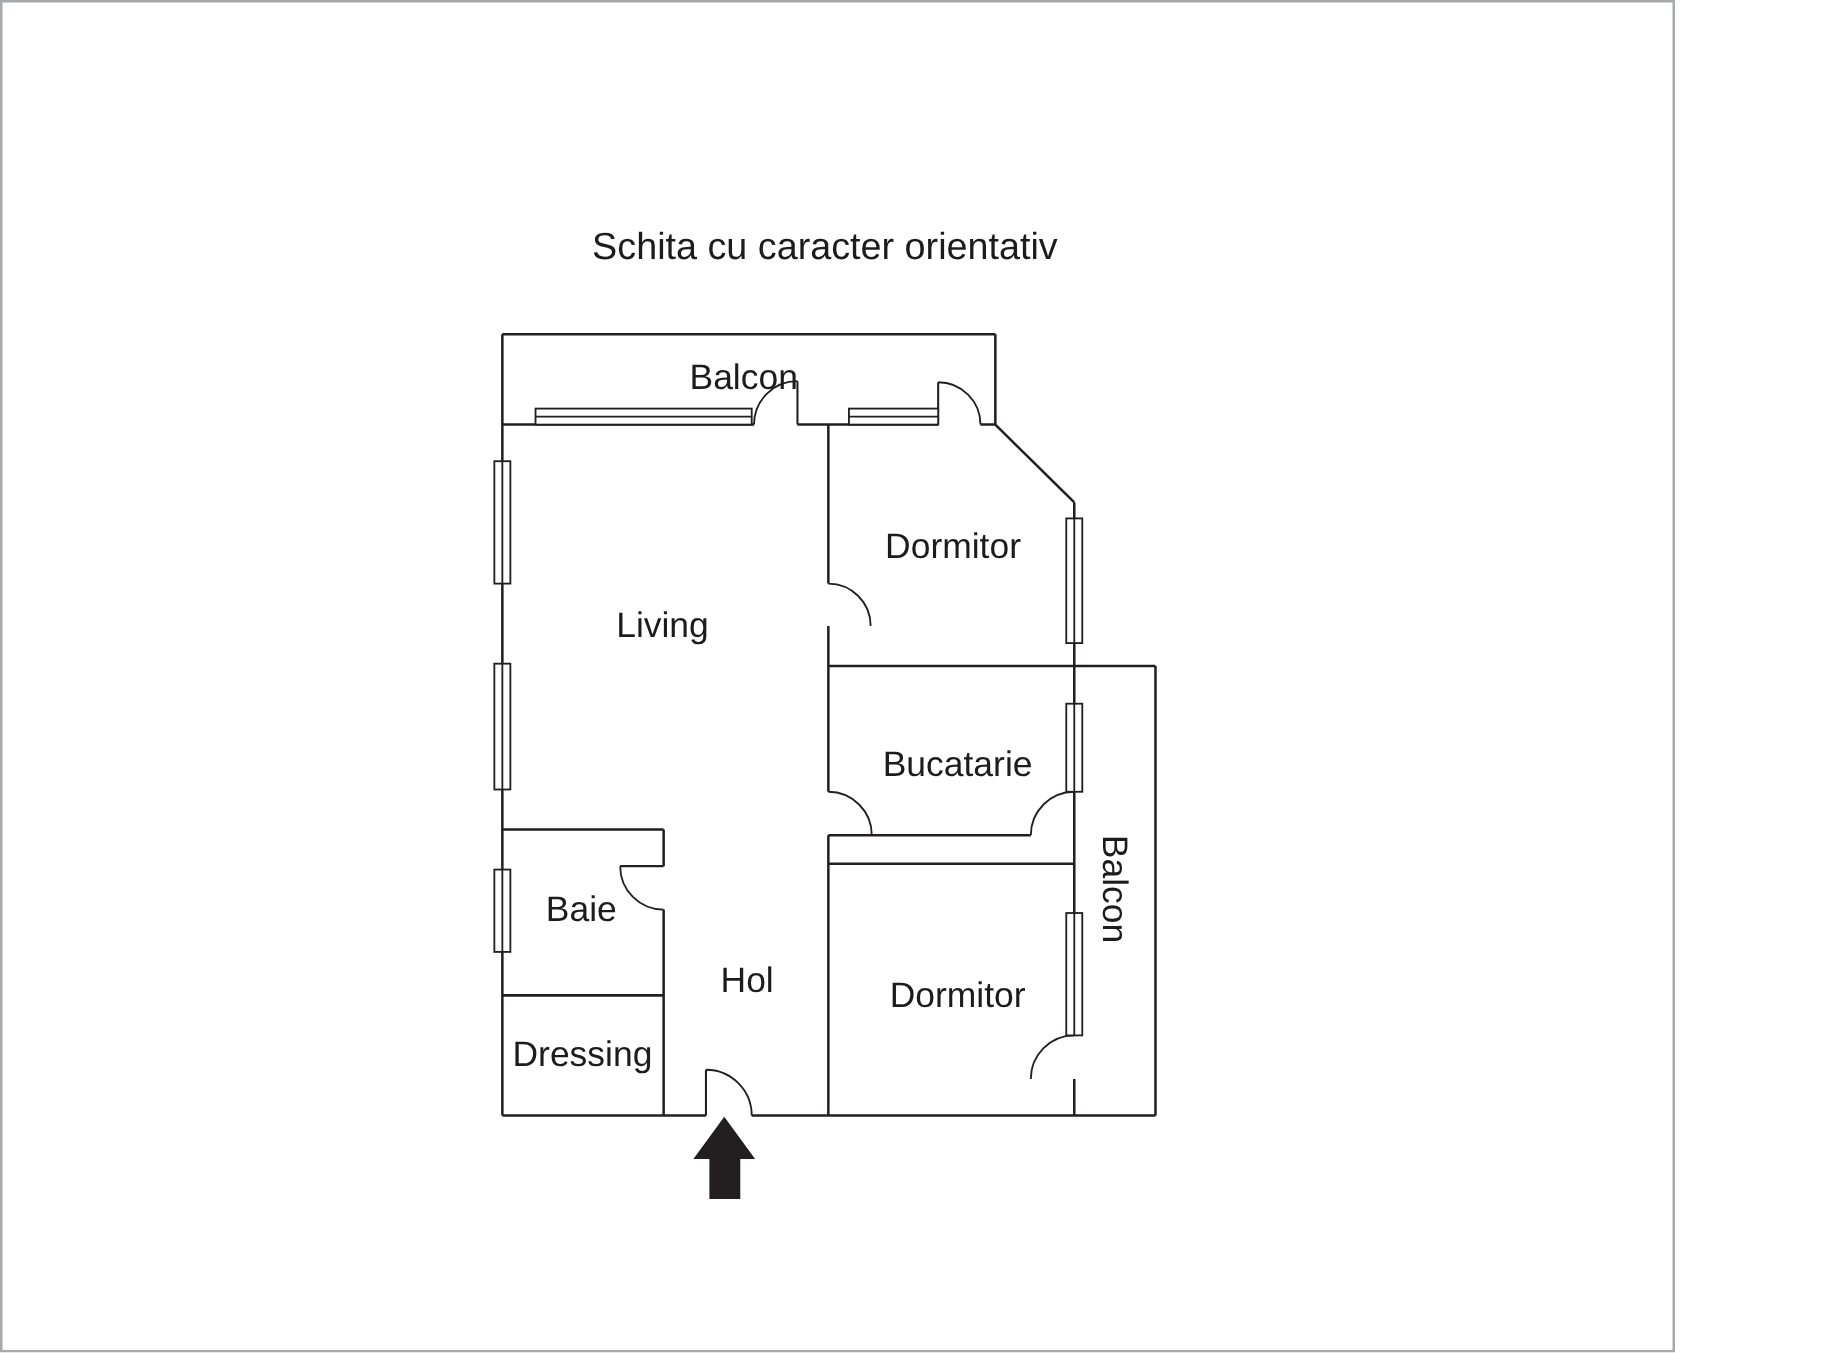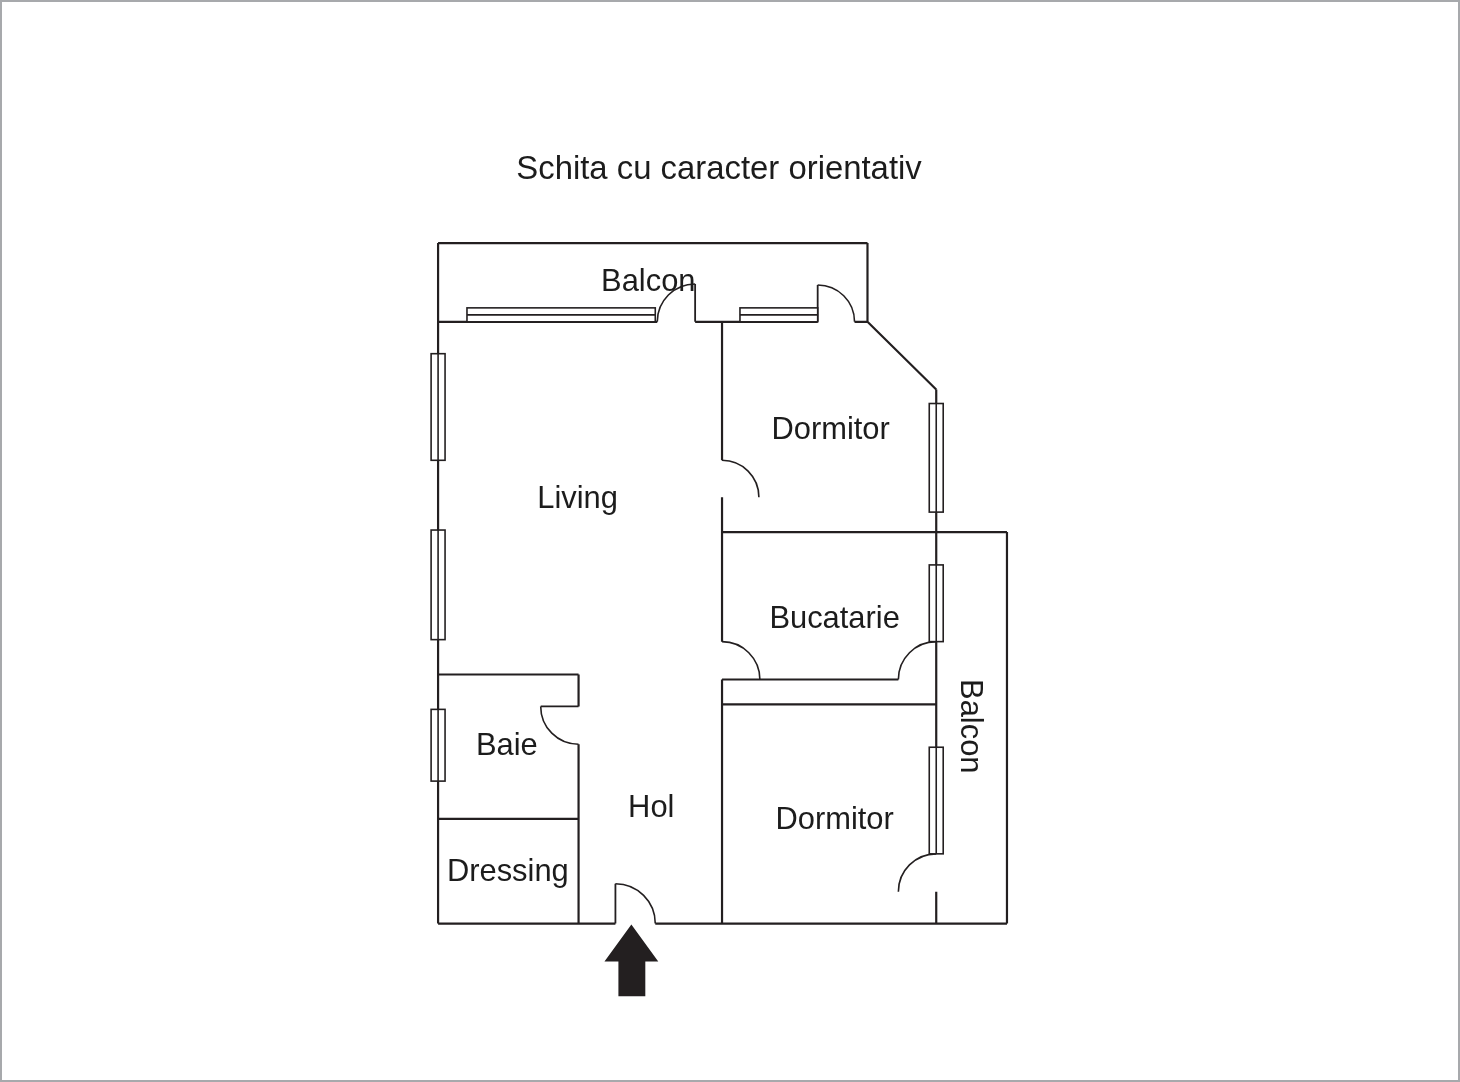--- a/index.html
+++ b/index.html
@@ -2,21 +2,21 @@
 <html style="--line: #231f20; --background: #ffffff; --canvas-border: #a7a9ac;"><head>
 <meta charset="utf-8">
 <style>
   html, body {
     margin: 0;
     padding: 0;
     background: var(--background, #ffffff);
   }
   .canvas {
     position: relative;
-    width: 1460px;
+    width: 1340px;
     height: 1082px;
     box-sizing: border-box;
     border: 2px solid var(--canvas-border, #a7a9ac);
     background: var(--background, #ffffff);
     overflow: hidden;
   }
   svg { display: block; width: 100%; height: 100%; }
 
   .wall {
     stroke: var(--line, #231f20);

